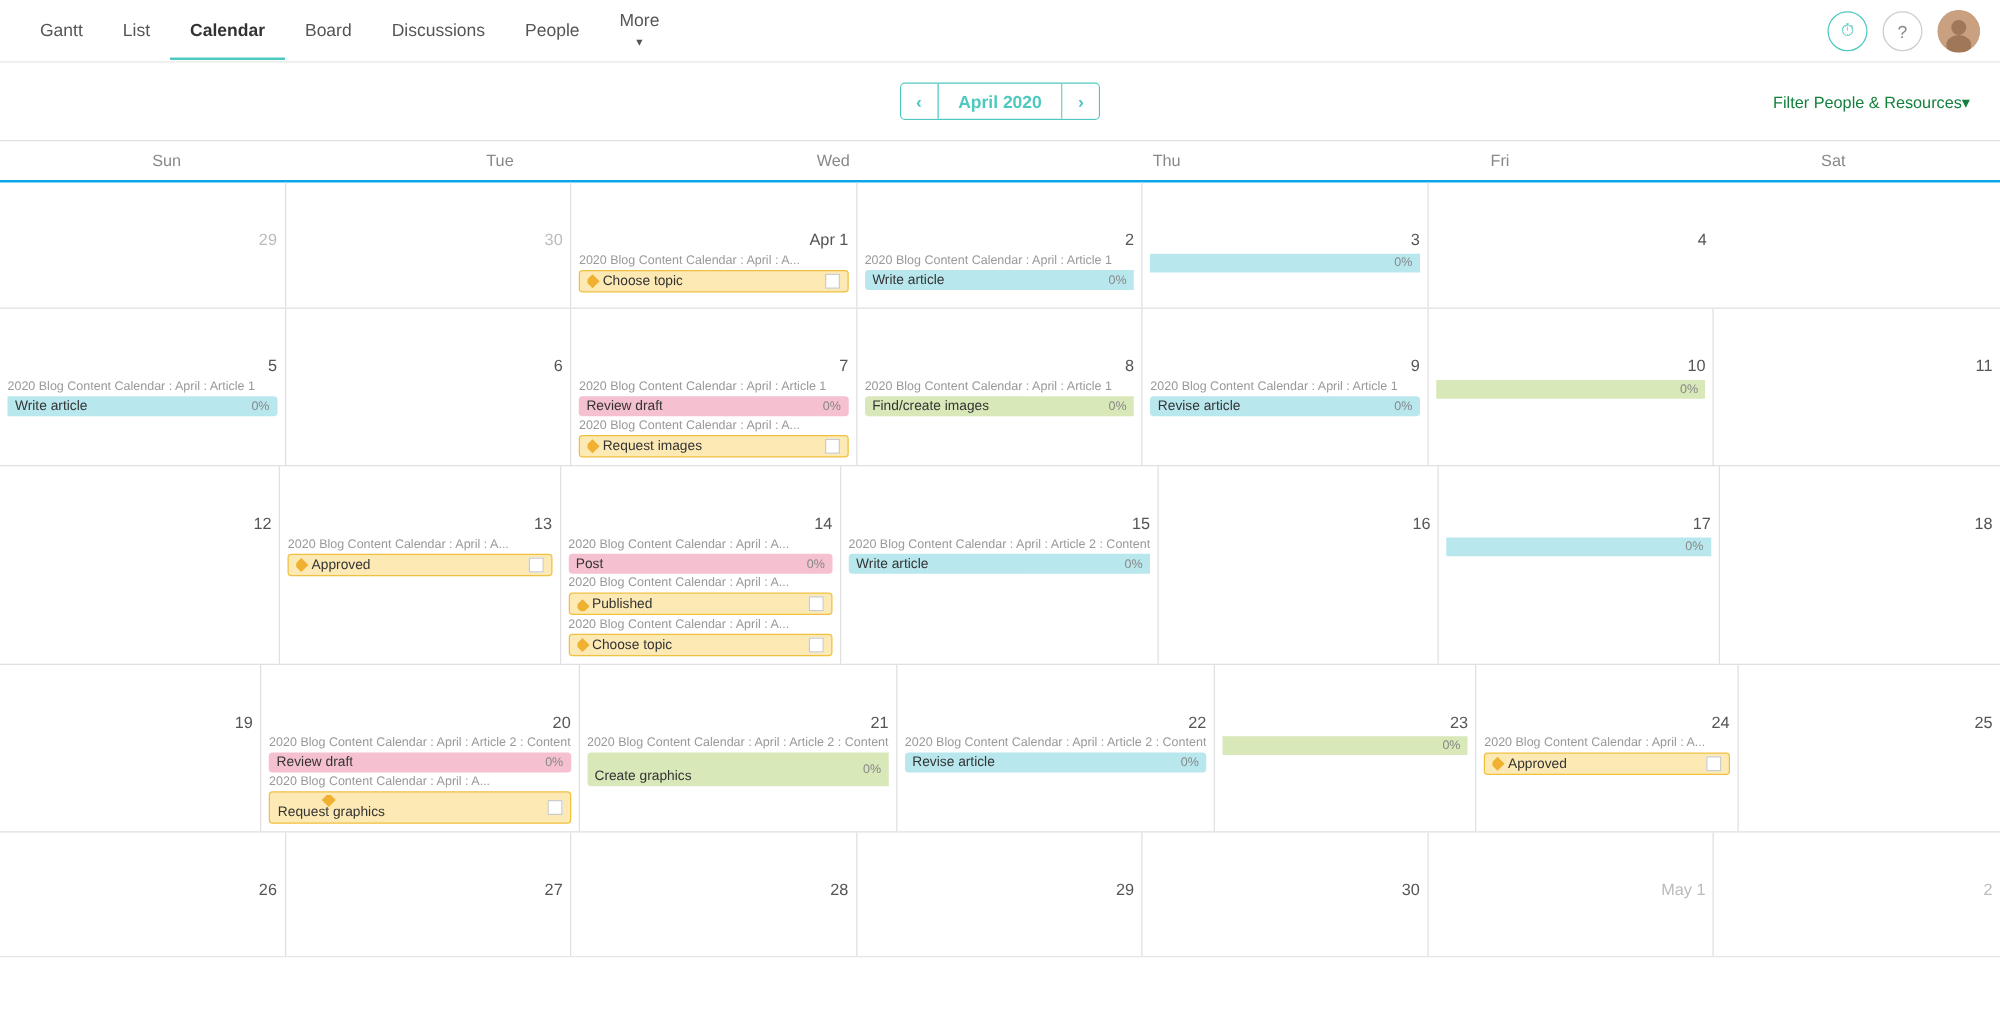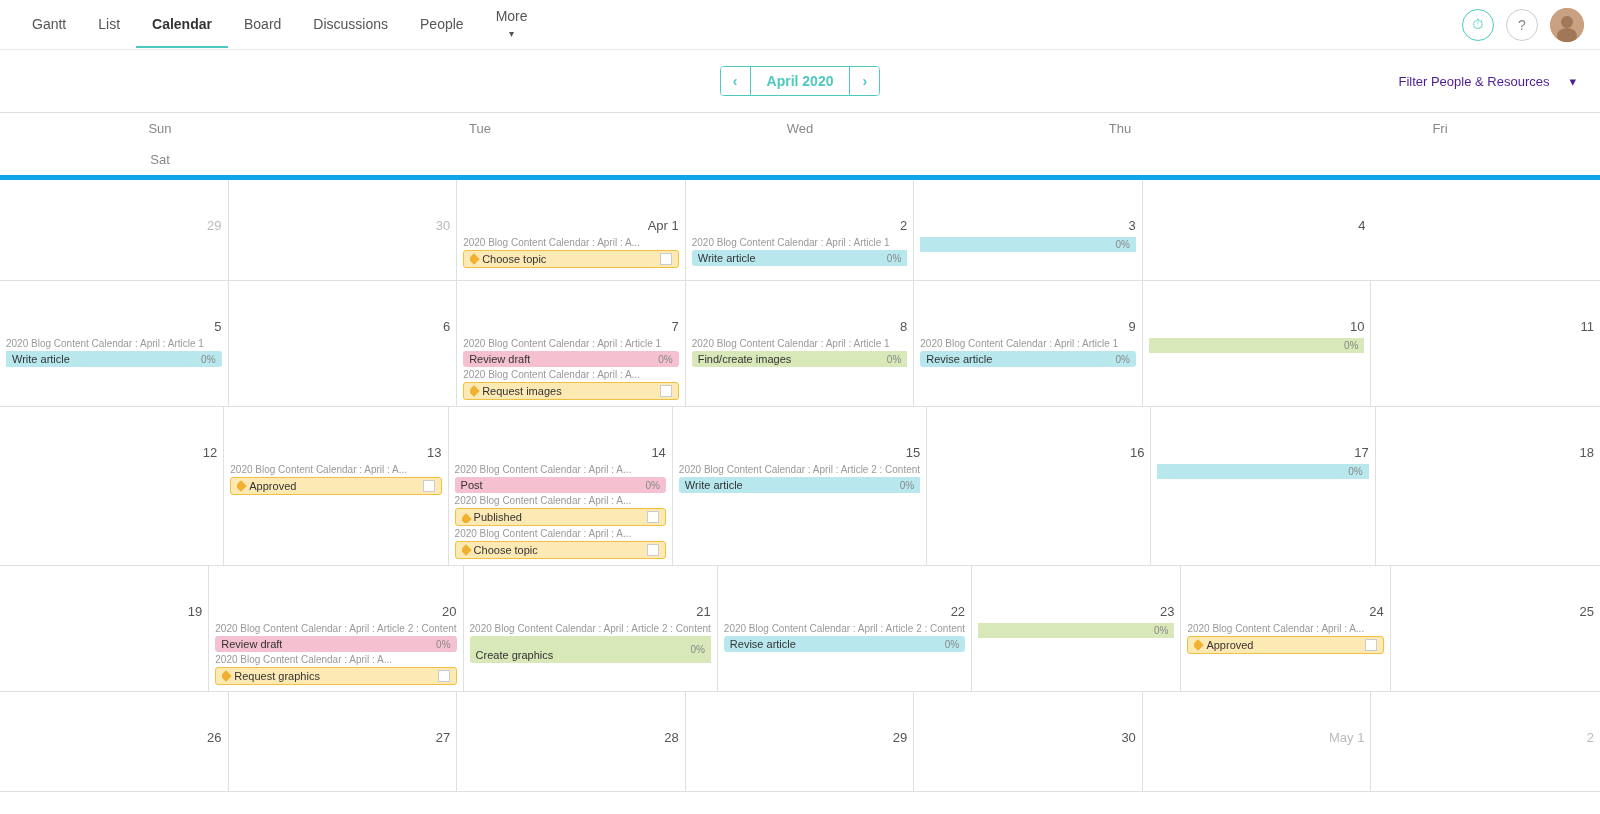--- a/index.html
+++ b/index.html
@@ -12,25 +12,25 @@
     .nav-more { display: flex; align-items: center; gap: 4px; flex-direction: column; }
     .nav-actions { margin-left: auto; display: flex; align-items: center; gap: 12px; }
     .nav-icon-btn { width: 32px; height: 32px; border-radius: 50%; border: 1.5px solid #ccc; display: flex; align-items: center; justify-content: center; cursor: pointer; color: #888; font-size: 14px; }
     .avatar { width: 34px; height: 34px; border-radius: 50%; background: #c9a080; overflow: hidden; display: flex; align-items: center; justify-content: center; }
 
     
     .cal-toolbar { display: flex; align-items: center; justify-content: center; padding: 16px 24px; position: relative; }
     .month-nav { display: flex; align-items: center; border: 1.5px solid #4ec9c0; border-radius: 4px; overflow: hidden; }
     .month-nav-btn { padding: 6px 12px; cursor: pointer; background: #fff; border: none; color: #4ec9c0; font-size: 14px; font-weight: bold; }
     .month-label { padding: 6px 16px; font-size: 14px; font-weight: 600; color: #4ec9c0; border-left: 1.5px solid #4ec9c0; border-right: 1.5px solid #4ec9c0; }
-    .filter-btn { position: absolute; right: 24px; font-size: 13px; color: #4c1d95; cursor: pointer; display: flex; align-items: flex-start; gap: 20px; }
+    .filter-btn { position: absolute; right: 24px; font-size: 13px; color: #15803d; cursor: pointer; display: flex; align-items: flex-start; gap: 0; }
 
     
     .calendar { width: 100%; border-top: 1px solid #e0e0e0; }
-    .day-headers { display: grid; grid-template-columns: repeat(5, 1fr); border-bottom: 5px solid #0ea5e9; }
+    .day-headers { display: grid; grid-template-columns: repeat(6, 1fr); border-bottom: 2px solid #0ea5e9; }
     .day-header { text-align: center; padding: 8px 4px; font-size: 13px; color: #888; font-weight: 400; }
     .weeks { display: flex; flex-direction: column; }
     .week-row { display: grid; grid-template-columns: repeat(7, 1fr); border-bottom: 1px solid #e0e0e0; min-height: 100px; }
     .day-cell { border-right: 1px solid #e0e0e0; padding: 4px 6px; min-height: 100px; vertical-align: top; position: relative; }
     .day-cell:last-child { border-right: none; }
     .day-num { text-align: right; font-size: 13px; color: #555; padding: 2px 0 4px 0; margin-top: 32px; }
     .other-month { color: #bbb; }
     .event-label { font-size: 10px; color: #999; margin-bottom: 2px; white-space: nowrap; overflow: hidden; text-overflow: ellipsis; }
 
     
@@ -283,21 +283,21 @@
           <div class="day-num">20</div>
           <div class="event-label">2020 Blog Content Calendar : April : Article 2 : Content</div>
           <div class="event-bar pink">
             <span style="display: flex; align-items: center; overflow: hidden;">
               <span style="overflow: hidden; text-overflow: ellipsis;">Review draft</span>
             </span>
             <span class="event-badge">0%</span>
           </div>
           <div class="event-label">2020 Blog Content Calendar : April : A...</div>
           <div class="event-bar yellow">
-            <span style="display: flex; align-items: center; overflow: hidden;">
+            <span style="display: flex; align-items: center; overflow: hidden; flex-direction: column;">
               <span class="event-diamond"></span>
               <span style="overflow: hidden; text-overflow: ellipsis;">Request graphics</span>
             </span>
             <span class="event-check"></span>
           </div>
         </div>
         <div class="day-cell">
           <div class="day-num">21</div>
           <div class="event-label">2020 Blog Content Calendar : April : Article 2 : Content</div>
           <div class="event-bar green span-right">

